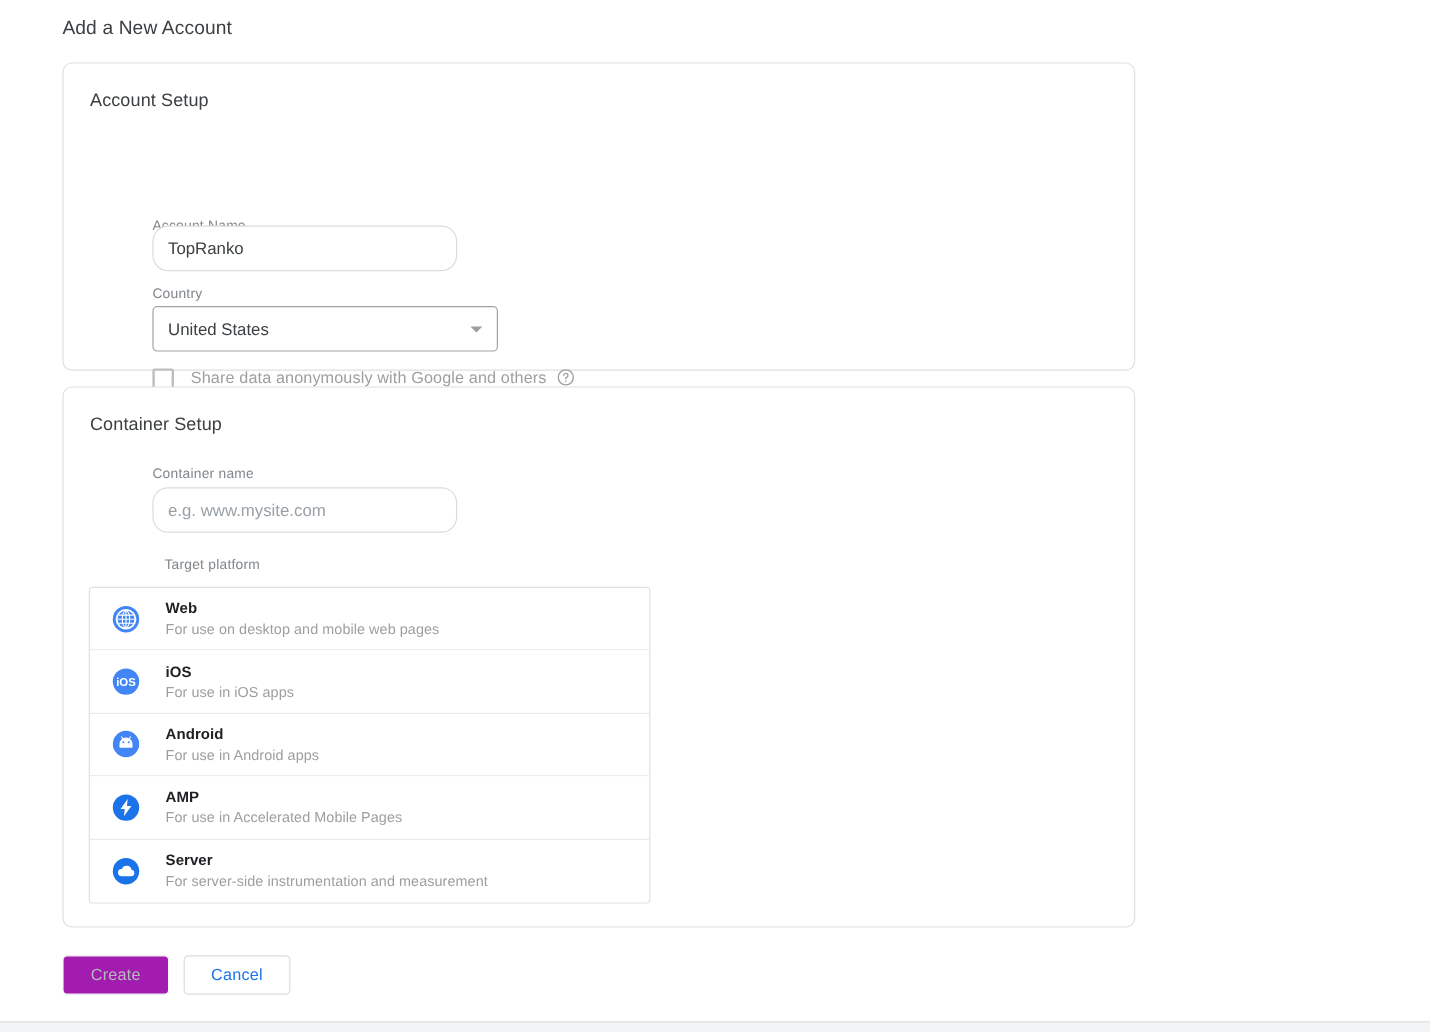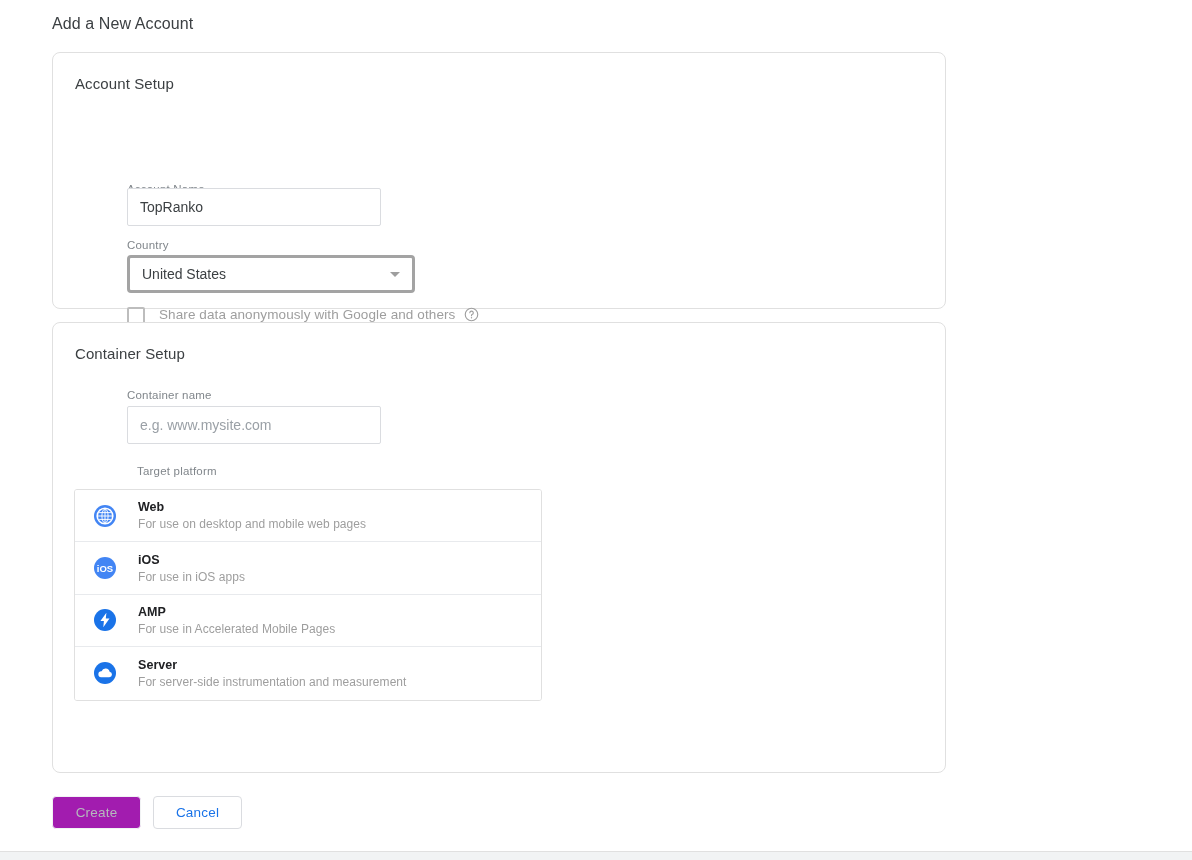--- a/index.html
+++ b/index.html
@@ -60,35 +60,35 @@
     color: #80868b;
     letter-spacing: 0.2px;
     line-height: 14px;
   }
 
   
   .text-input {
     position: absolute;
     height: 38px;
     border: 1px solid #dadce0;
-    border-radius: 2px;
+    border-radius: 13px;
     background: #fff;
     font-family: "Liberation Sans", sans-serif;
     font-size: 14px;
     color: #3c4043;
     padding: 0 12px;
     outline: none;
   }
   .text-input::placeholder { color: #9aa0a6; }
 
   
   .select-box {
     position: absolute;
     height: 38px;
-    border: 3px solid #a3a3a3;
+    border: 1px solid #a3a3a3;
     border-radius: 4px;
     background: #fff;
     display: flex;
     align-items: center;
     padding: 0 12px;
     cursor: pointer;
   }
   .select-value {
     font-size: 14px;
     color: #3c4043;
@@ -293,20 +293,41 @@
           <circle cx="12" cy="12" r="11" fill="#4285f4"></circle>
           <text x="12" y="15.6" text-anchor="middle" font-family="Liberation Sans, sans-serif" font-size="9.5" font-weight="bold" fill="#ffffff">iOS</text>
         </svg>
       </span>
       <span class="platform-text">
         <span class="platform-name" style="display:block;">iOS</span>
         <span class="platform-desc" style="display:block;">For use in iOS apps</span>
       </span>
     </div>
 
+    <div class="platform-row">
+      <span class="platform-icon">
+        <svg viewBox="0 0 24 24" width="24" height="24">
+          <circle cx="12" cy="12" r="11" fill="#4285f4"></circle>
+          <g fill="#ffffff">
+            <path d="M6.6 14.6h10.8V12a5.4 5.4 0 0 0-10.8 0z"></path>
+            <rect x="6.6" y="13.6" width="10.8" height="1.6" rx="0.6"></rect>
+          </g>
+          <g stroke="#ffffff" stroke-width="0.9" stroke-linecap="round">
+            <line x1="8.3" y1="6.0" x2="9.3" y2="7.7"></line>
+            <line x1="15.7" y1="6.0" x2="14.7" y2="7.7"></line>
+          </g>
+          <circle cx="9.7" cy="10.6" r="0.85" fill="#4285f4"></circle>
+          <circle cx="14.3" cy="10.6" r="0.85" fill="#4285f4"></circle>
+        </svg>
+      </span>
+      <span class="platform-text">
+        <span class="platform-name" style="display:block;">Android</span>
+        <span class="platform-desc" style="display:block;">For use in Android apps</span>
+      </span>
+    </div>
 
     <div class="platform-row">
       <span class="platform-icon">
         <svg viewBox="0 0 24 24" width="24" height="24">
           <circle cx="12" cy="12" r="11" fill="#1a73e8"></circle>
           <path d="M13.4 4.8 7.4 13.1h3.5l-0.6 6.1 6.2-8.6h-3.7z" fill="#ffffff"></path>
         </svg>
       </span>
       <span class="platform-text">
         <span class="platform-name" style="display:block;">AMP</span>

